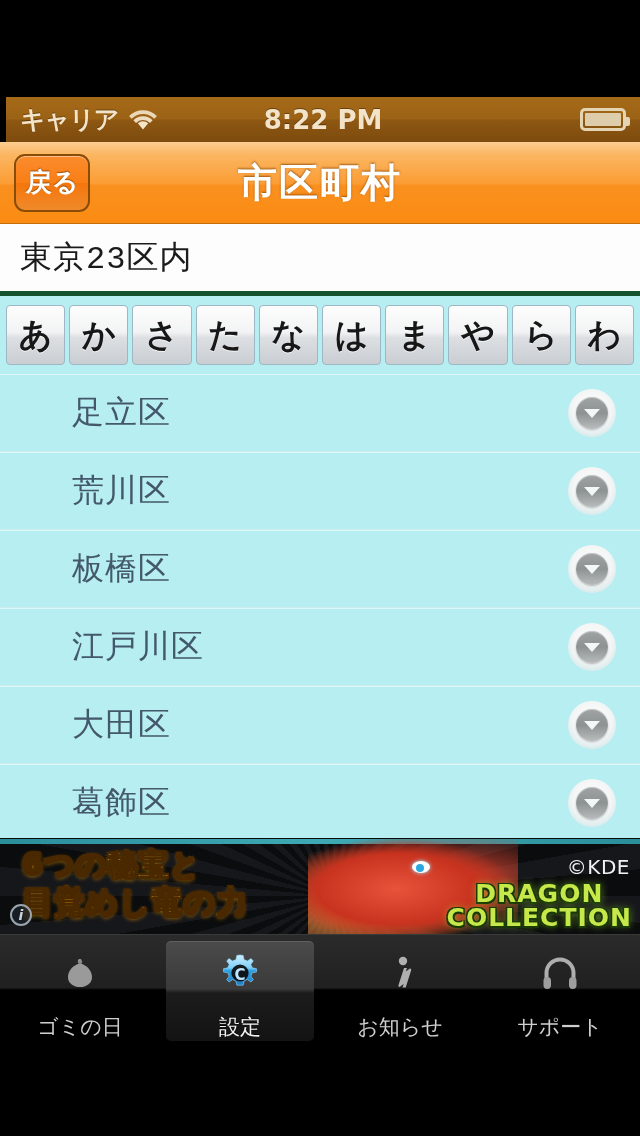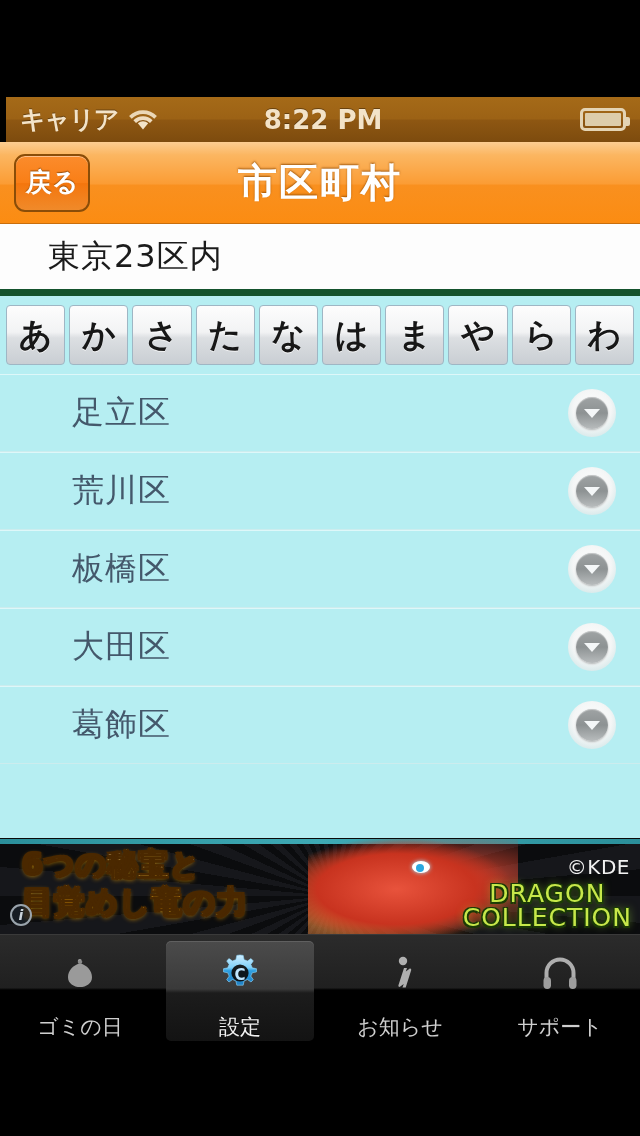--- a/index.html
+++ b/index.html
@@ -100,22 +100,23 @@
     letter-spacing:2px;
     text-shadow:0 -1px 2px rgba(140,70,0,.8);
     pointer-events:none;
   }
 
   
   .region-header {
     flex:0 0 72px;
     background:#fdfdfd;
     display:flex; align-items:center;
-    padding-left:48px;
-    border-bottom:7px solid #14532d;
+    padding-left:20px;
+    border-bottom:5px solid #14532d;
+    font-family:Liberation Mono, monospace;
   }
   .region-header span {
     font-size:32px;
     color:#1b1b1b;
     letter-spacing:1px;
   }
 
   
   .kana-bar {
     flex:0 0 78px;
@@ -230,21 +231,21 @@
   }
   .ad-dragon:after {
     content:""; position:absolute;
     left:108px; top:29px; width:8px; height:8px;
     background:#2aa8e0; border-radius:50%;
   }
   .ad-title {
     position:absolute;
     right:8px; bottom:4px;
     text-align:center;
-    font-size:25px; font-weight:normal;
+    font-size:25px; font-weight:bold;
     line-height:0.96;
     font-family:"DejaVu Sans","Liberation Sans",sans-serif;
     letter-spacing:1px;
     color:#c7e84a;
     text-shadow:
       -1.5px -1.5px 0 #1a3a06, 1.5px -1.5px 0 #1a3a06,
       -1.5px 1.5px 0 #1a3a06, 1.5px 1.5px 0 #1a3a06,
       0 0 8px rgba(180,255,60,.6);
     pointer-events:none;
   }
@@ -366,20 +367,26 @@
           </span>
       </div>
 
       <div class="list-row">
         <span class="label">板橋区</span>
         <span class="disc">
             <i></i>
           </span>
       </div>
 
+      <div class="list-row">
+        <span class="label">江戸川区</span>
+        <span class="disc">
+            <i></i>
+          </span>
+      </div>
 
       <div class="list-row">
         <span class="label">大田区</span>
         <span class="disc">
             <i></i>
           </span>
       </div>
 
       <div class="list-row">
         <span class="label">葛飾区</span>

